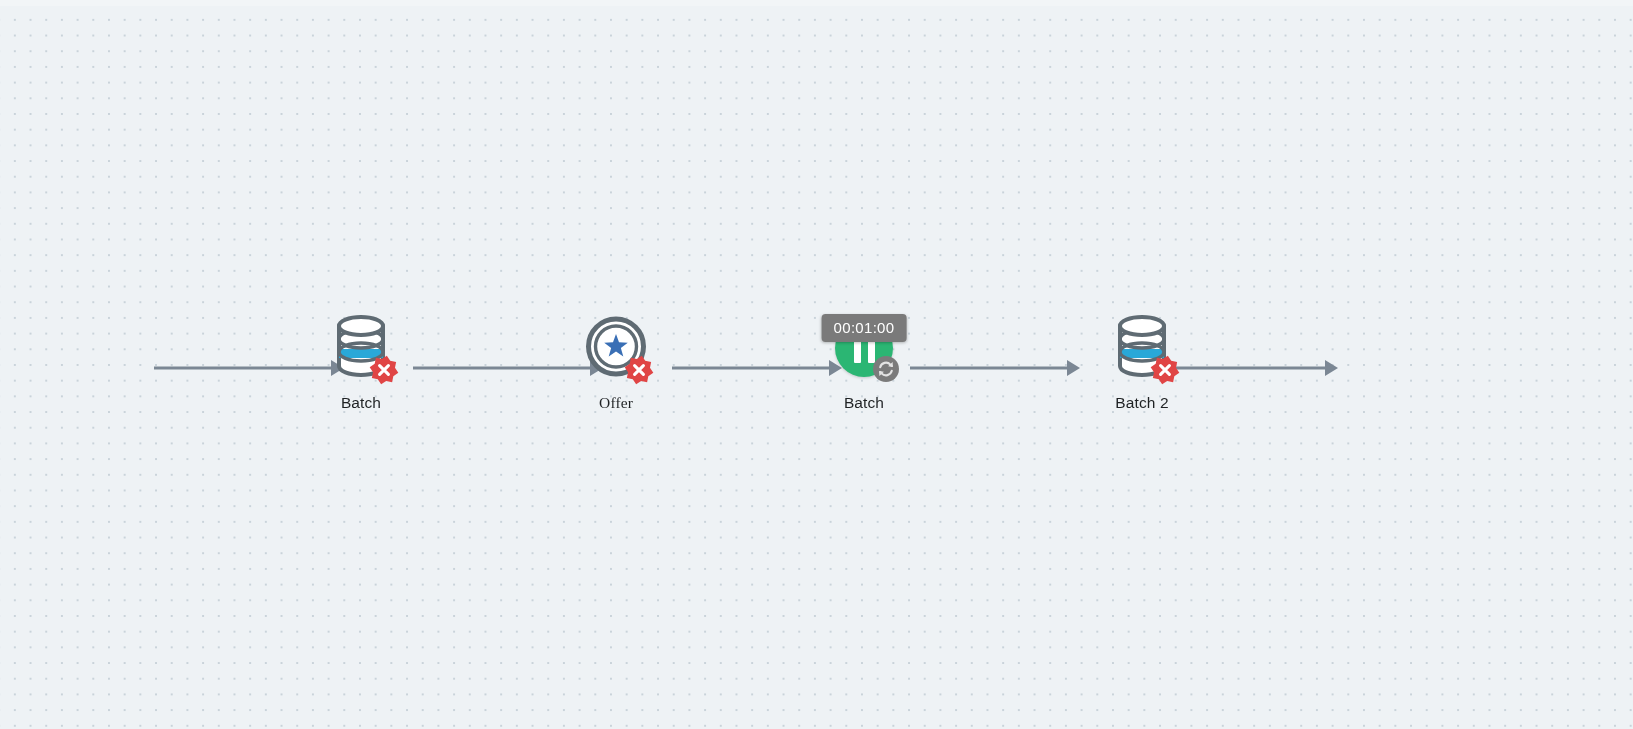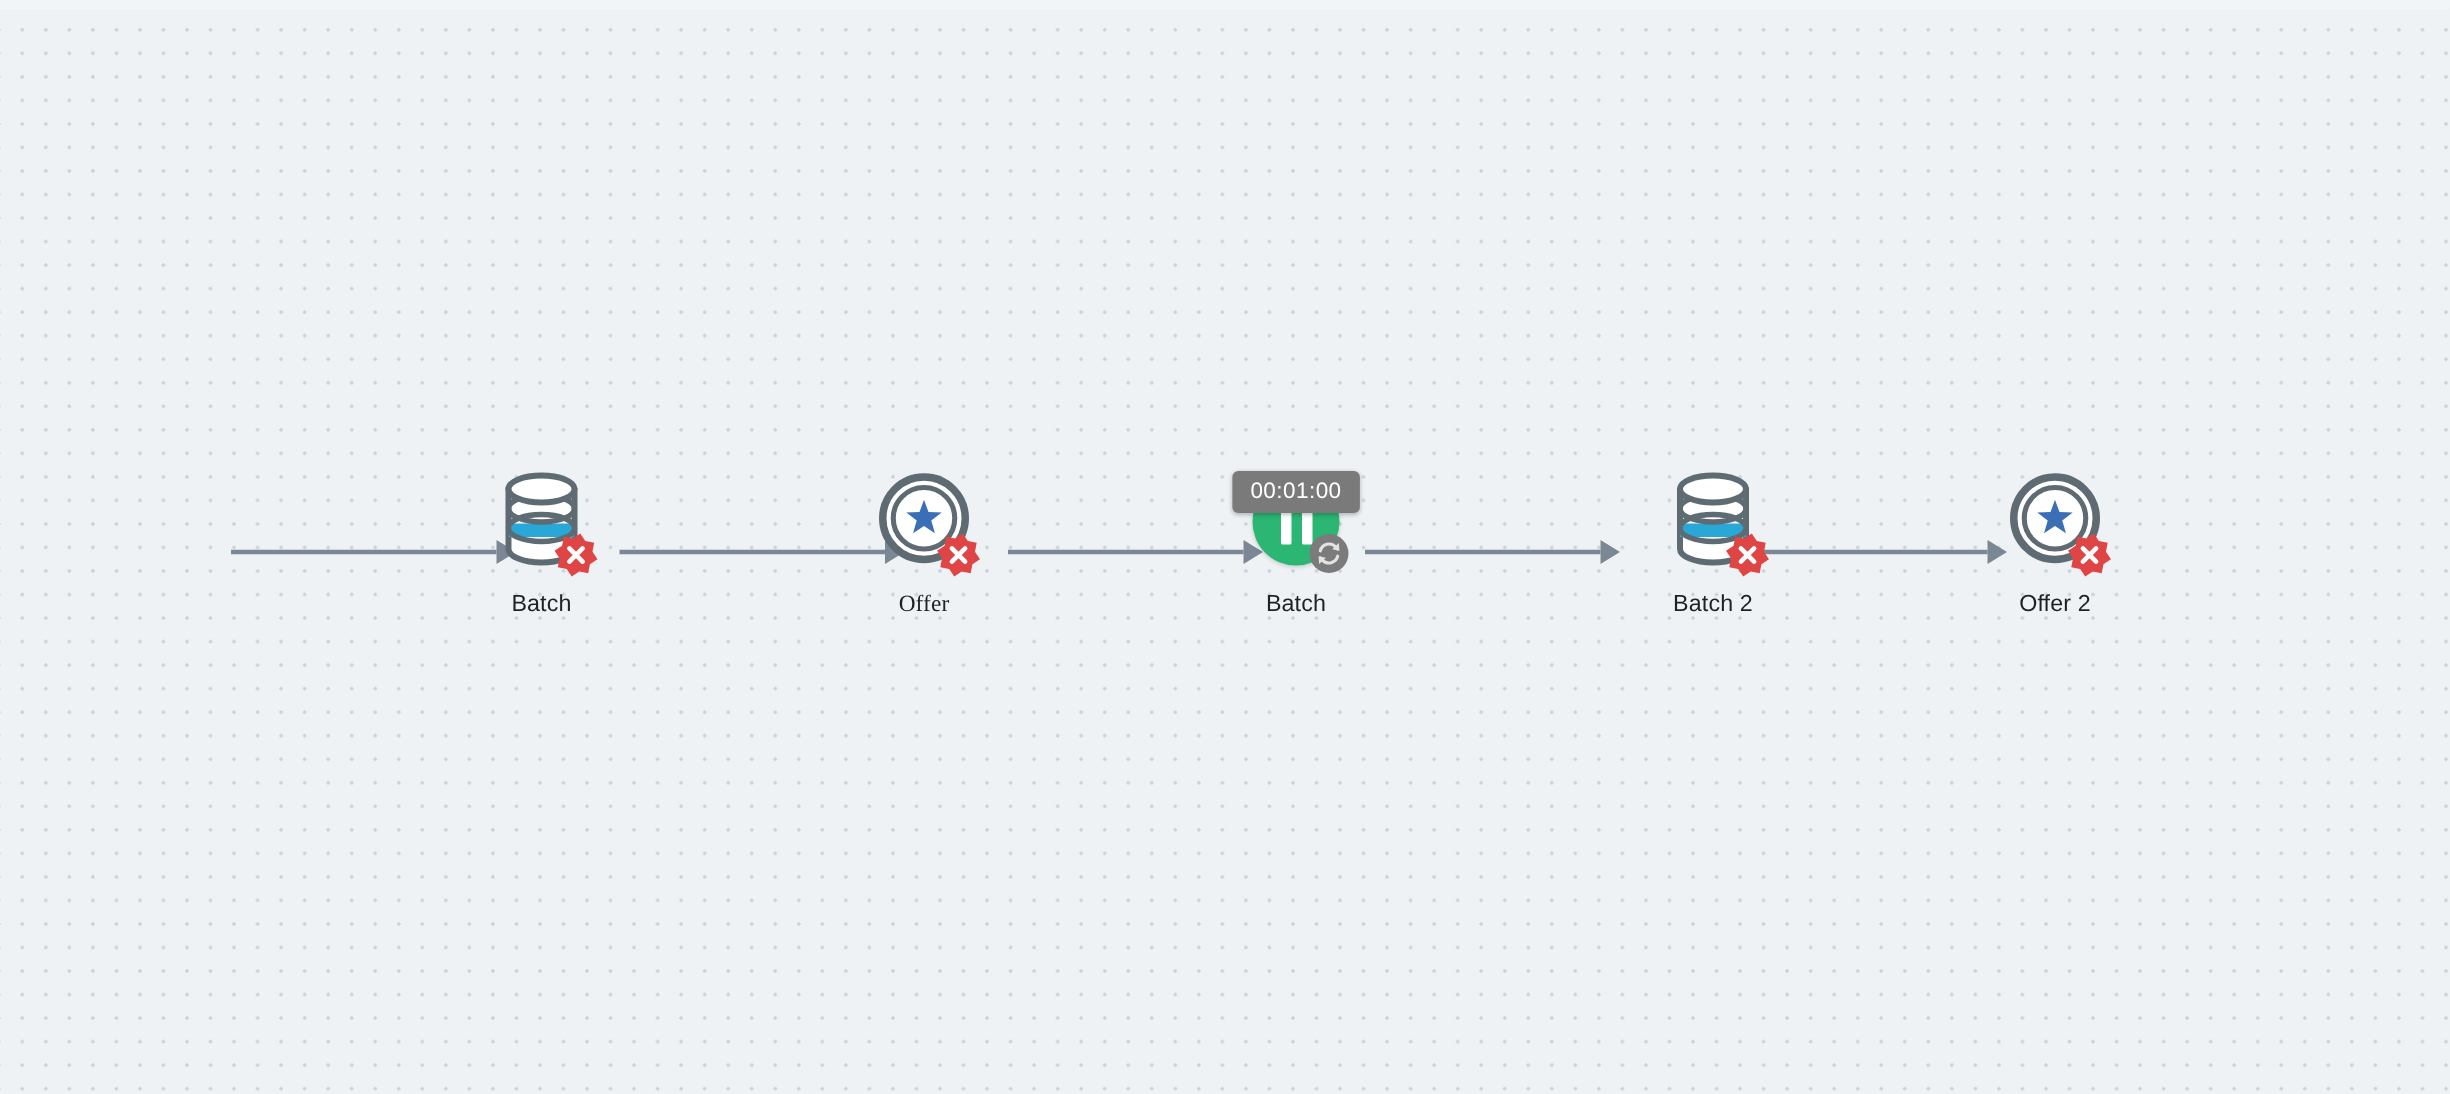--- a/index.html
+++ b/index.html
@@ -214,29 +214,13 @@
           </svg></span>
         <span class="badge">
           <svg width="30" height="30" viewBox="0 0 30 30">
             <polygon points="17.85,0.68 21.22,5.69 27.14,6.89 25.98,12.81 29.32,17.85 24.31,21.22 23.11,27.14 17.19,25.98 12.15,29.32 8.78,24.31 2.86,23.11 4.02,17.19 0.68,12.15 5.69,8.78 6.89,2.86 12.81,4.02" fill="#e04545"></polygon>
             <path d="M10.6 10.6 L19.4 19.4 M19.4 10.6 L10.6 19.4" stroke="#ffffff" stroke-width="3.1" stroke-linecap="round"></path>
           </svg>
         </span>
       </div>
       <div class="node-label">Batch 2</div>
     </div>
-    <div class="node" style="left: 1285px; top: 316px;">
-      <div class="node-icon-wrap">
-        <span><svg width="60" height="61" viewBox="0 0 60 61">
-            <circle cx="30" cy="30.5" r="27.5" fill="#ffffff" stroke="#5f6b73" stroke-width="5"></circle>
-            <circle cx="30" cy="30.5" r="20.5" fill="#ffffff" stroke="#5f6b73" stroke-width="3.4"></circle>
-            <polygon points="30.00,18.10 33.00,26.37 41.79,26.67 34.85,32.08 37.29,40.53 30.00,35.60 22.71,40.53 25.15,32.08 18.21,26.67 27.00,26.37" fill="#3a6fb5"></polygon>
-          </svg></span>
-        <span class="badge">
-          <svg width="30" height="30" viewBox="0 0 30 30">
-            <polygon points="17.85,0.68 21.22,5.69 27.14,6.89 25.98,12.81 29.32,17.85 24.31,21.22 23.11,27.14 17.19,25.98 12.15,29.32 8.78,24.31 2.86,23.11 4.02,17.19 0.68,12.15 5.69,8.78 6.89,2.86 12.81,4.02" fill="#e04545"></polygon>
-            <path d="M10.6 10.6 L19.4 19.4 M19.4 10.6 L10.6 19.4" stroke="#ffffff" stroke-width="3.1" stroke-linecap="round"></path>
-          </svg>
-        </span>
-      </div>
-      <div class="node-label">Offer 2</div>
-    </div>
   </div>
 
 </body></html>

